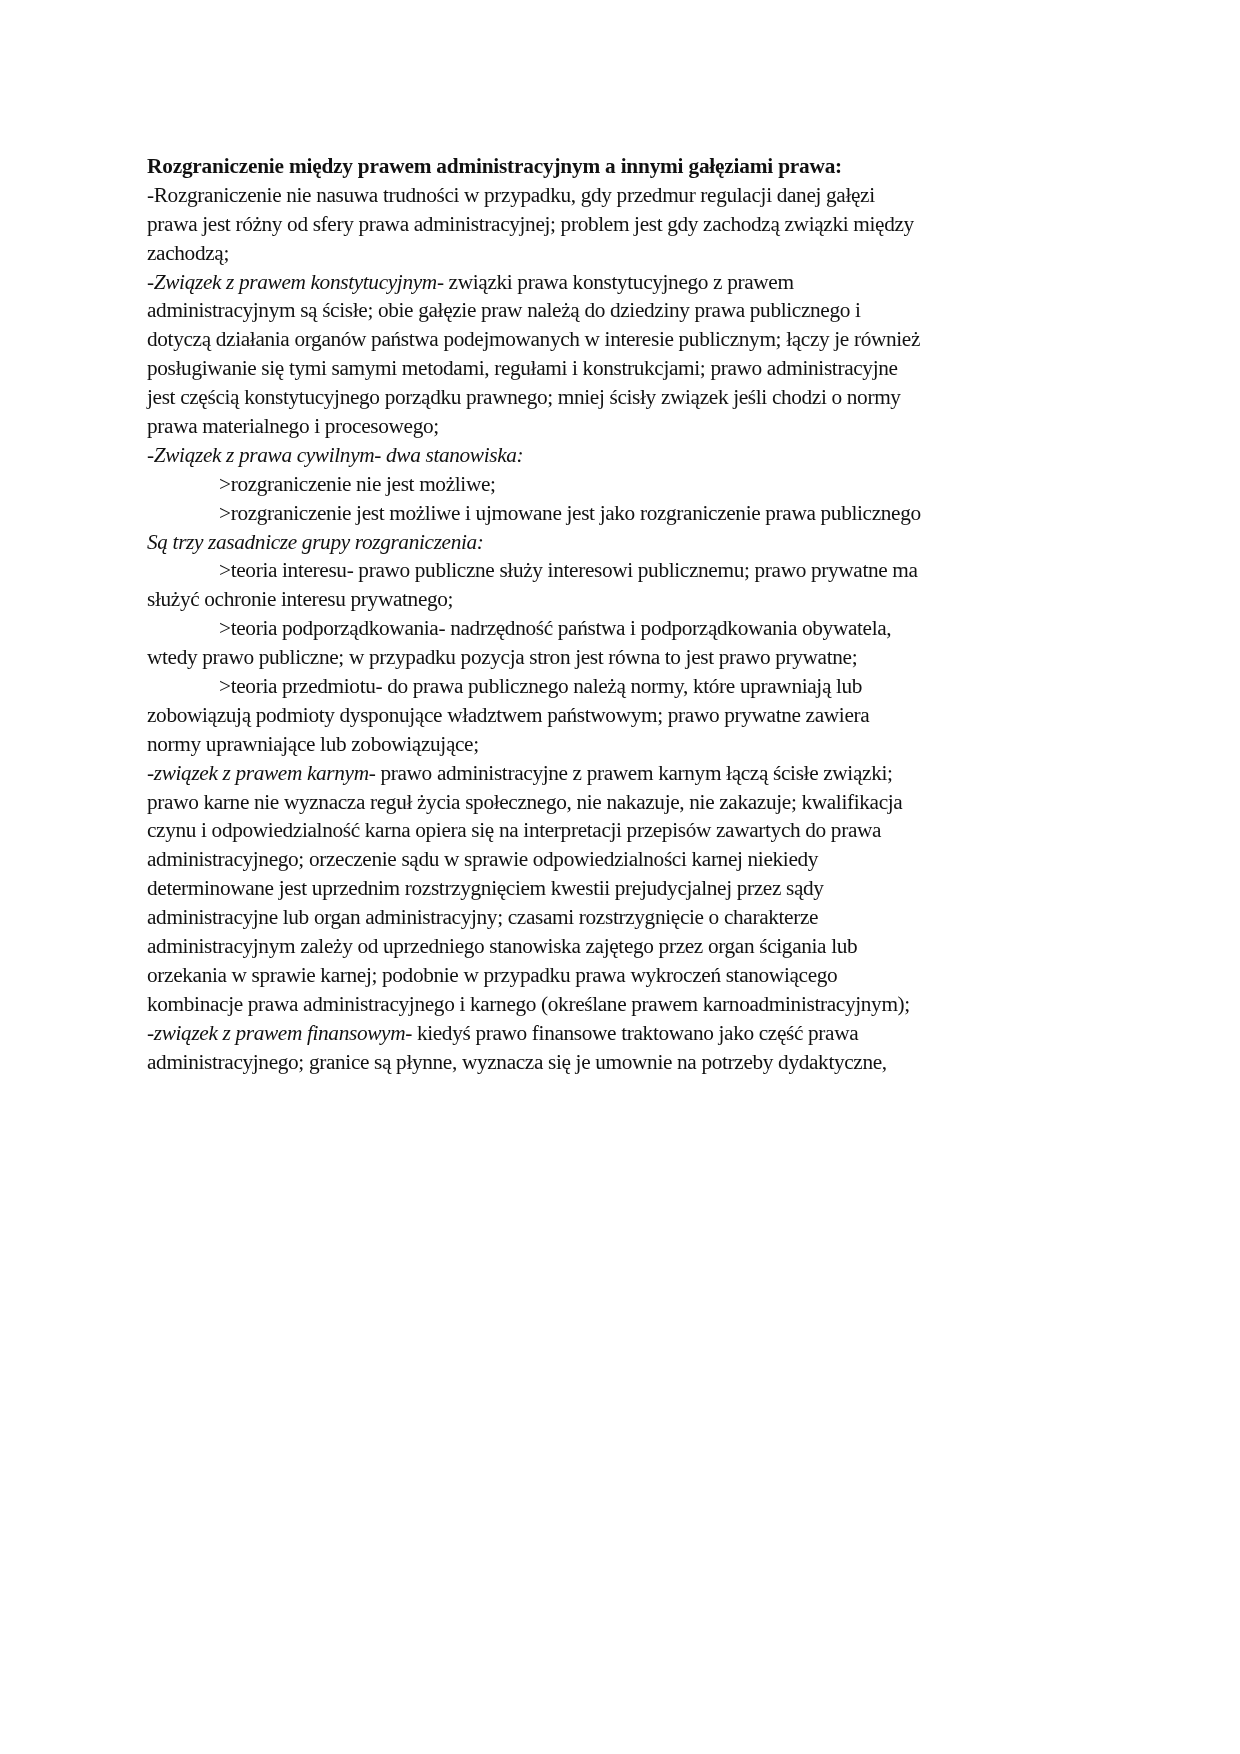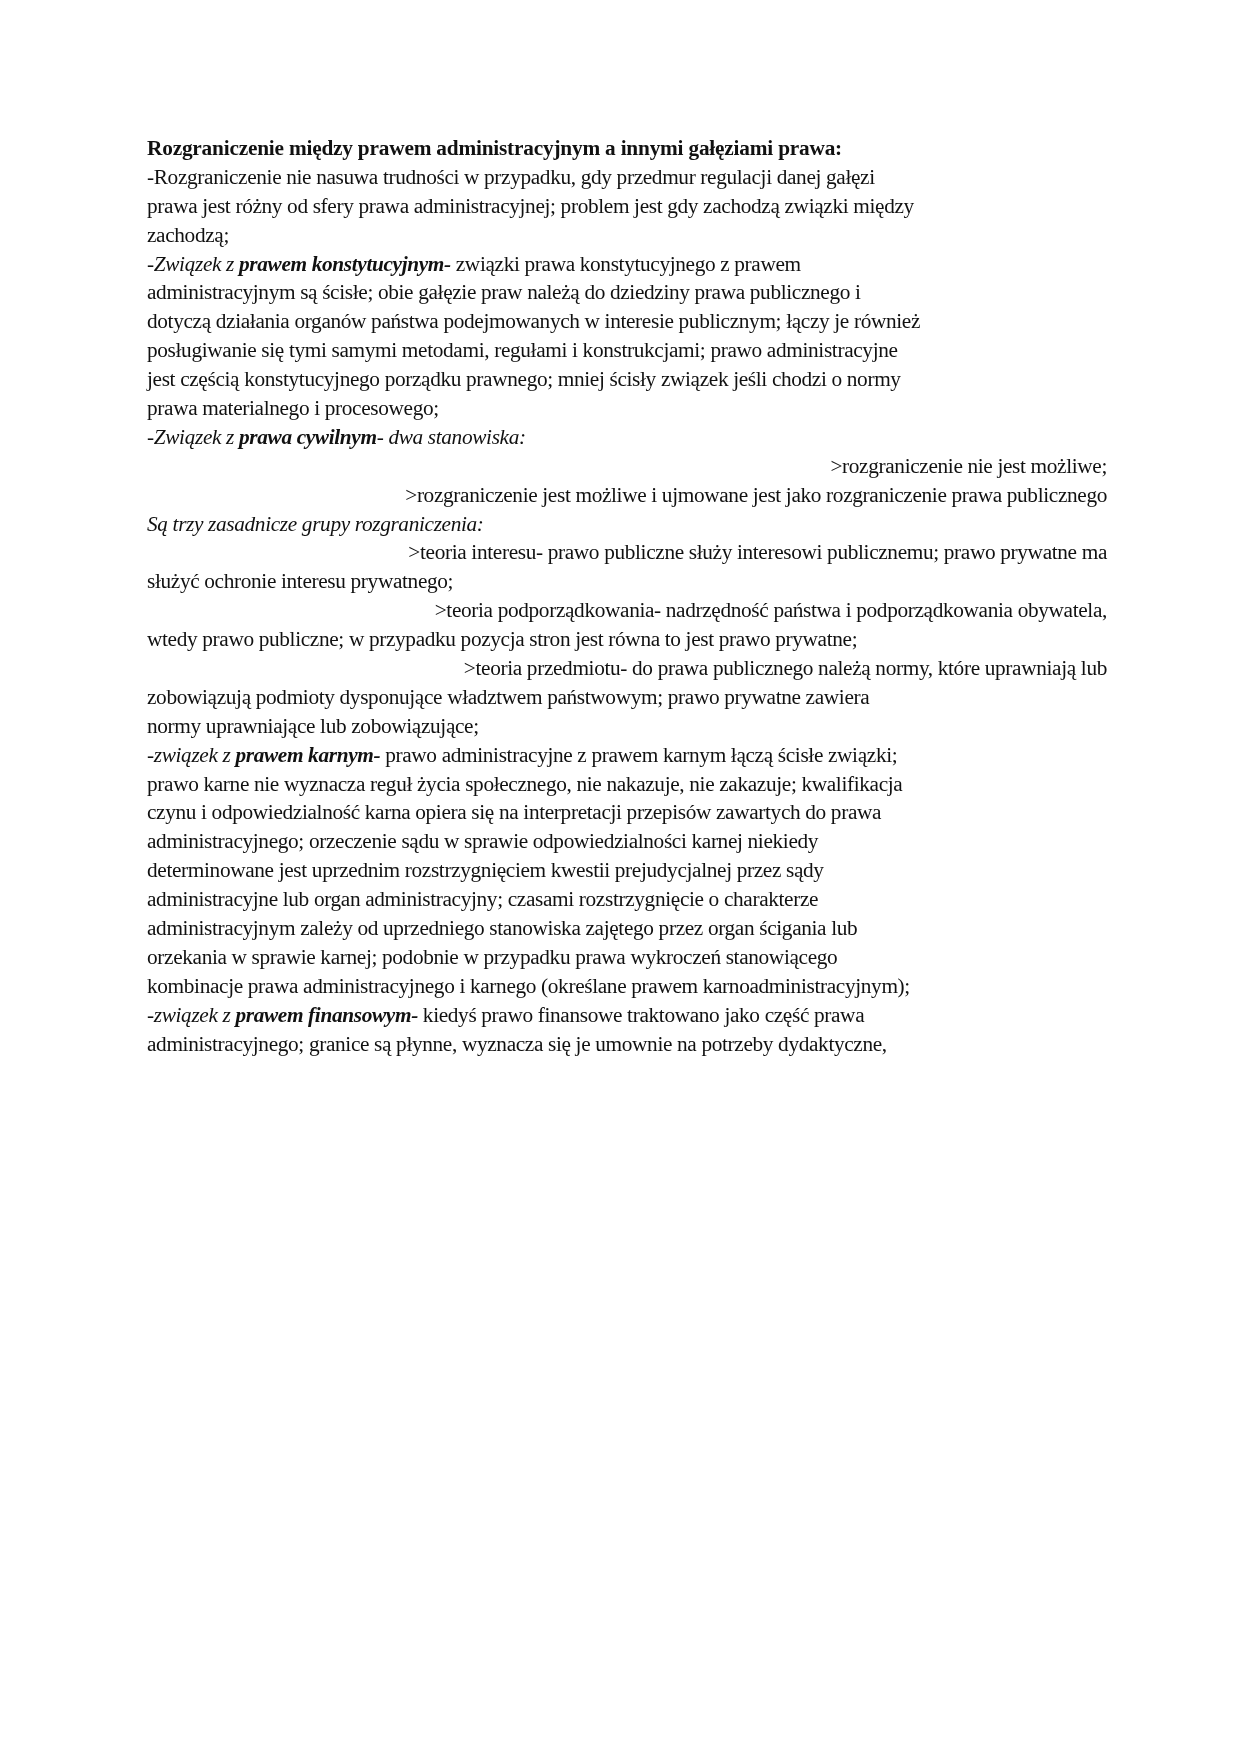--- a/index.html
+++ b/index.html
@@ -1,32 +1,32 @@
 <!DOCTYPE html>
 <html><head>
   <meta charset="utf-8">
   <style>
     html, body { margin: 0; padding: 0; background: #ffffff; }
     body { width: 1240px; height: 1754px; position: relative; overflow: hidden; }
     .page {
       position: absolute;
       left: 147px;
-      top: 134px;
+      top: 152px;
       width: 960px;
       font-family: "Liberation Serif", "DejaVu Serif", serif;
       font-size: 21.3px;
       line-height: 28.9px;
       color: #111111;
       letter-spacing: -0.35px;
     }
     .line { white-space: nowrap; height: 28.9px; }
-    .indent { padding-left: 72px; text-align: right; }
+    .indent { padding-left: 72px; }
     .title { font-weight: bold; letter-spacing: -0.2px; }
     .it { font-style: italic; }
-    .bi { font-style: italic; font-weight: bold; }
+    .bi { font-style: italic; font-weight: normal; }
     .ul { }
   </style>
 </head>
 <body>
 
 <div class="page">
 
   <div class="line title">Rozgraniczenie między prawem administracyjnym a innymi gałęziami prawa:</div>
 
   <div class="line">-Rozgraniczenie nie nasuwa trudności w przypadku, gdy przedmur regulacji danej gałęzi</div>

